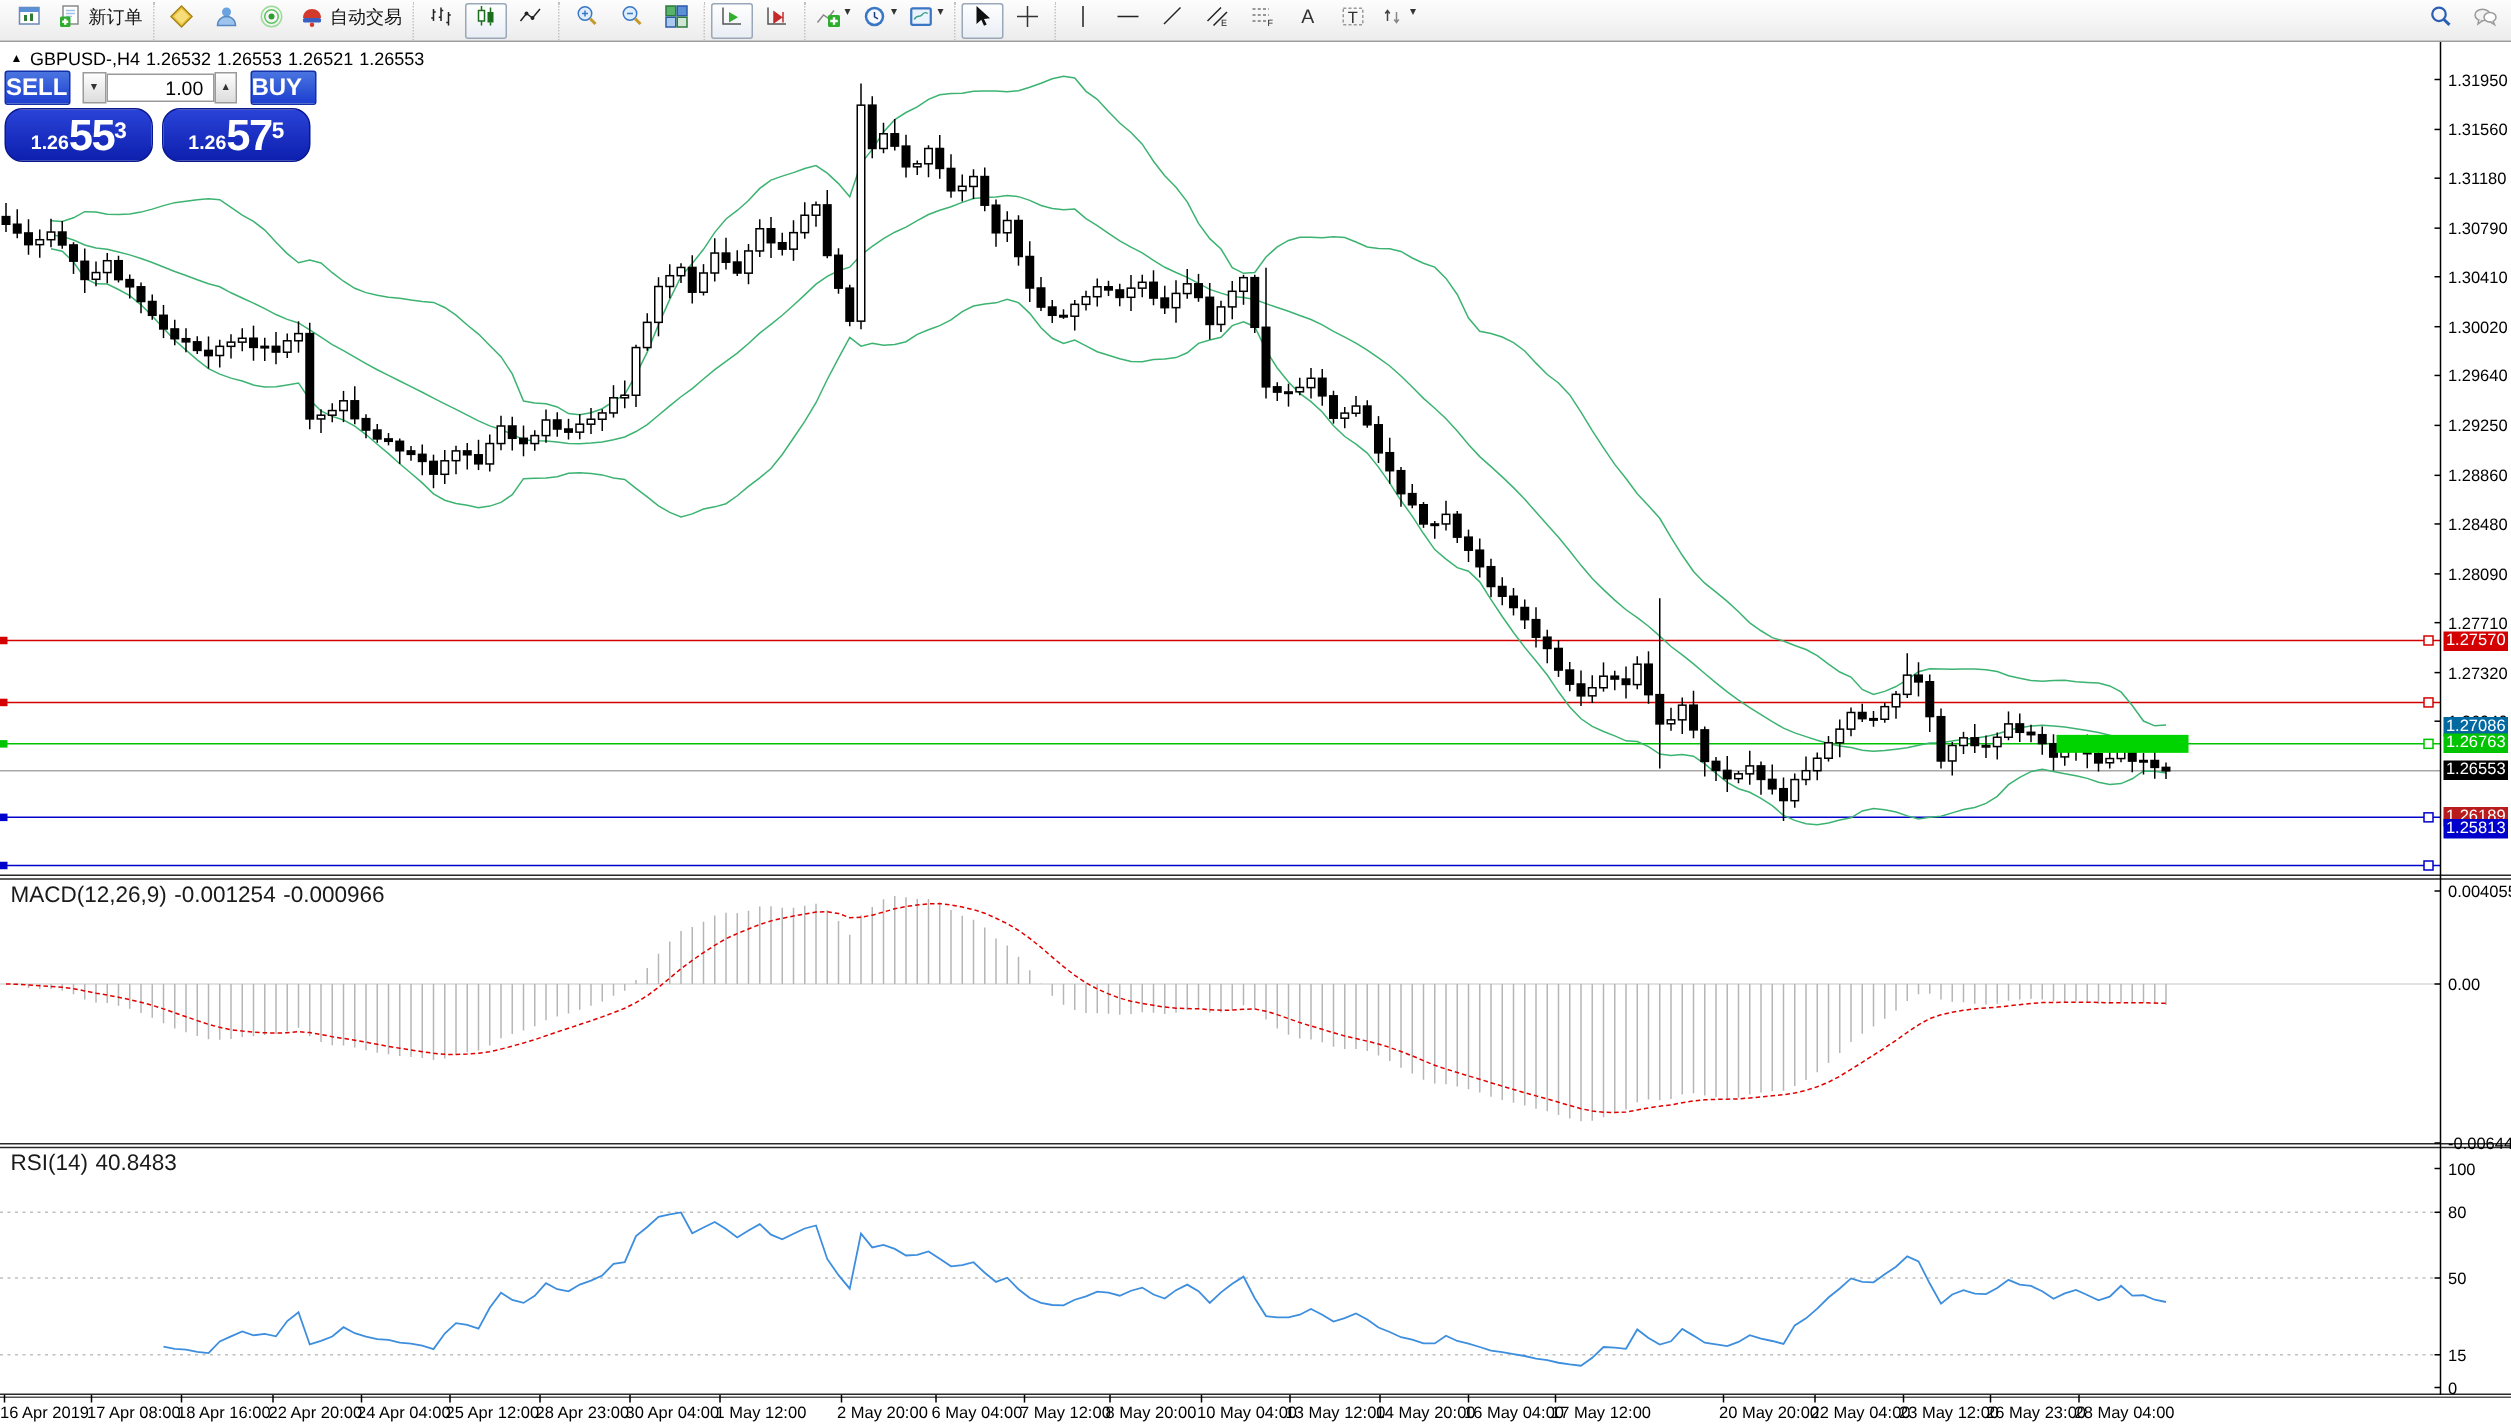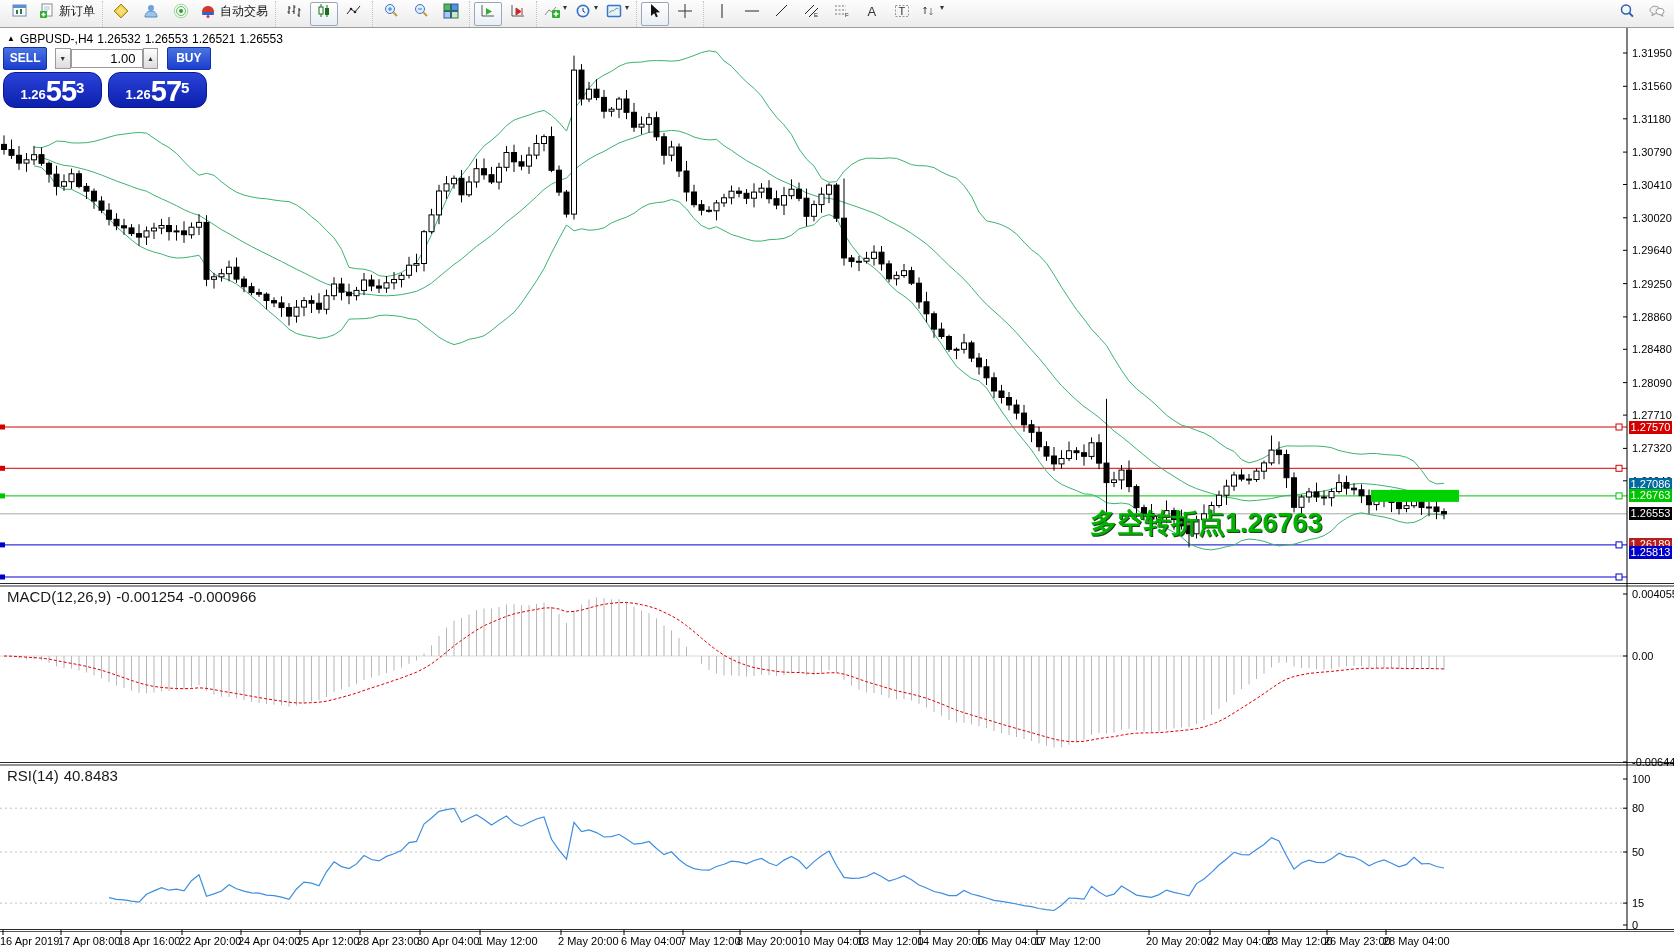--- a/index.html
+++ b/index.html
@@ -19,22 +19,22 @@
   .tf-btn.active{border:1px solid #a0a0a0;background:#fbfbfb;}
   #tb-right{margin-left:auto;display:flex;align-items:center;}
   
   #chartwrap{position:absolute;left:0;top:0;width:1674px;height:951px;}
   #symline{position:absolute;left:7px;top:32px;z-index:20;font-size:12px;color:#000;}
   #symline span{margin-right:4px;}
   #symline .tri{font-size:8px;vertical-align:2px;margin-right:5px;}
   
   #trade{position:absolute;left:3px;top:47px;z-index:30;width:208px;}
   #trade .row1{display:flex;align-items:center;height:23px;}
-  .tr-btn{background:linear-gradient(#4a74e0,#1b3ecf);color:#fff;font-size:12px;font-weight:bold;
-    border:1px solid #1330a8;border-radius:2px;height:21px;line-height:21px;width:46px;text-align:center;}
+  .tr-btn{background:linear-gradient(#4a74e0,#1b3ecf);color:#fff;font-size:16px;font-weight:bold;
+    border:1px solid #1330a8;border-radius:2px;height:21px;line-height:21px;width:46px;text-align:left;}
   .step{width:15px;height:19px;border:1px solid #9a9a9a;background:linear-gradient(#fefefe,#dcdcdc);
     font-size:7px;color:#333;text-align:center;line-height:19px;}
   #vol{width:62px;height:17px;border:1px solid #9a9a9a;font-size:13px;text-align:right;padding:0 6px 0 2px;}
   #trade .row2{display:flex;margin-top:2px;}
   .px-tile{background:linear-gradient(#2a43d8,#0d1fae);border:1px solid #0a1890;border-radius:12px;
     width:97px;height:33px;color:#fff;display:flex;align-items:flex-end;justify-content:center;padding-bottom:1px;}
   .px-tile+.px-tile{margin-left:6px;}
   .px-small{font-size:13px;font-weight:bold;line-height:22px;}
   .px-big{font-size:29px;font-weight:bold;line-height:29px;letter-spacing:-1px;}
   .px-sup{font-size:15px;font-weight:bold;line-height:15px;margin-bottom:11px;}
@@ -1014,21 +1014,20 @@
     </div>
   </div>
 
   <div class="ind-label" style="top:588px">
     <span>MACD(12,26,9)</span><span>-0.001254</span><span>-0.000966</span>
   </div>
   <div class="ind-label" style="top:767px">
     <span>RSI(14)</span><span>40.8483</span>
   </div>
 
-  <div id="anno">多空转折点1.26763</div>
 
   <div id="plabels">
       <div class="plabel" style="top:421px;background:#d40000">1.27570</div>
       <div class="plabel" style="top:478px;background:#0369a1">1.27086</div>
       <div class="plabel" style="top:489px;background:#00c400">1.26763</div>
       <div class="plabel" style="top:507px;background:#000000">1.26553</div>
       <div class="plabel" style="top:538px;background:#b91c1c">1.26189</div>
       <div class="plabel" style="top:546px;background:#0000cc">1.25813</div>
     </div>
 </div>

